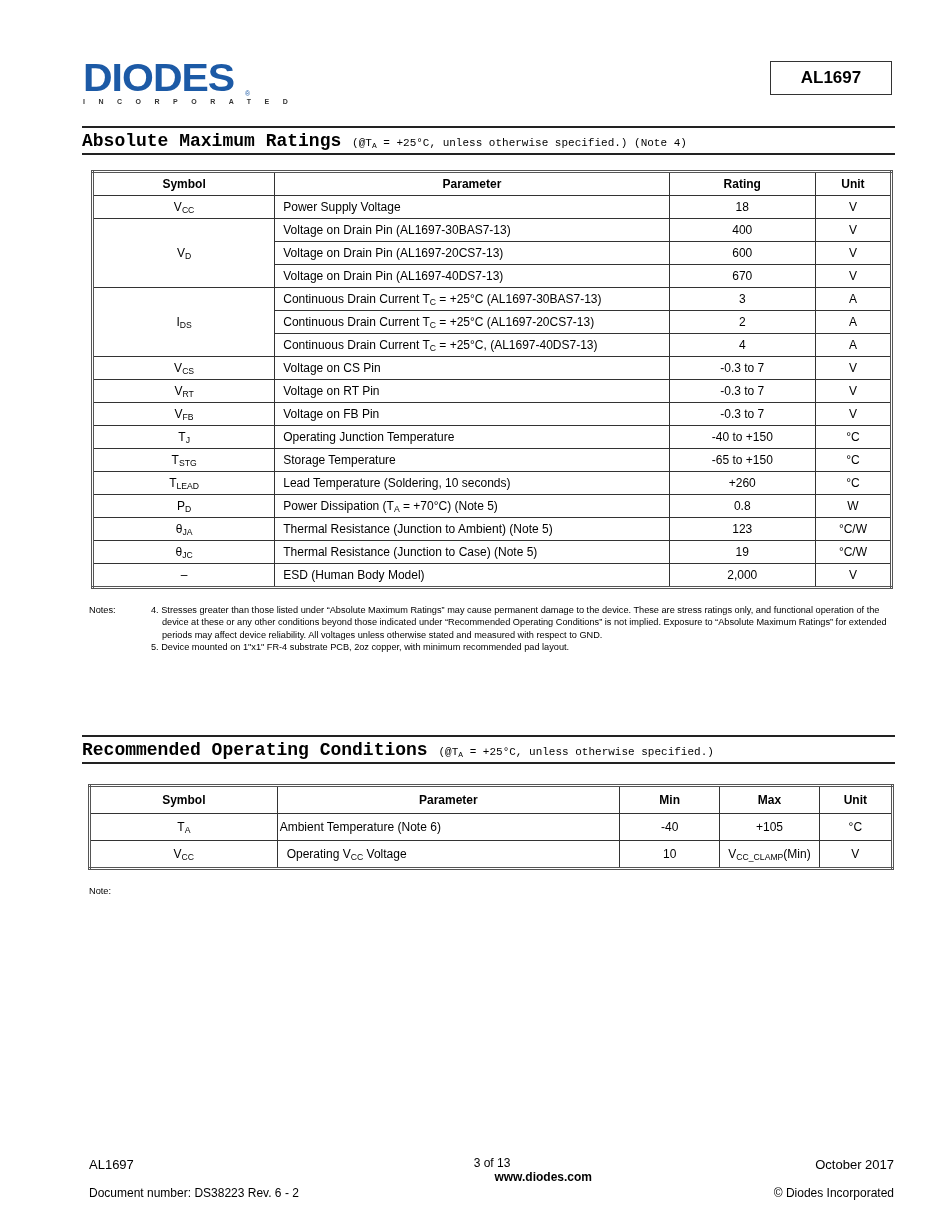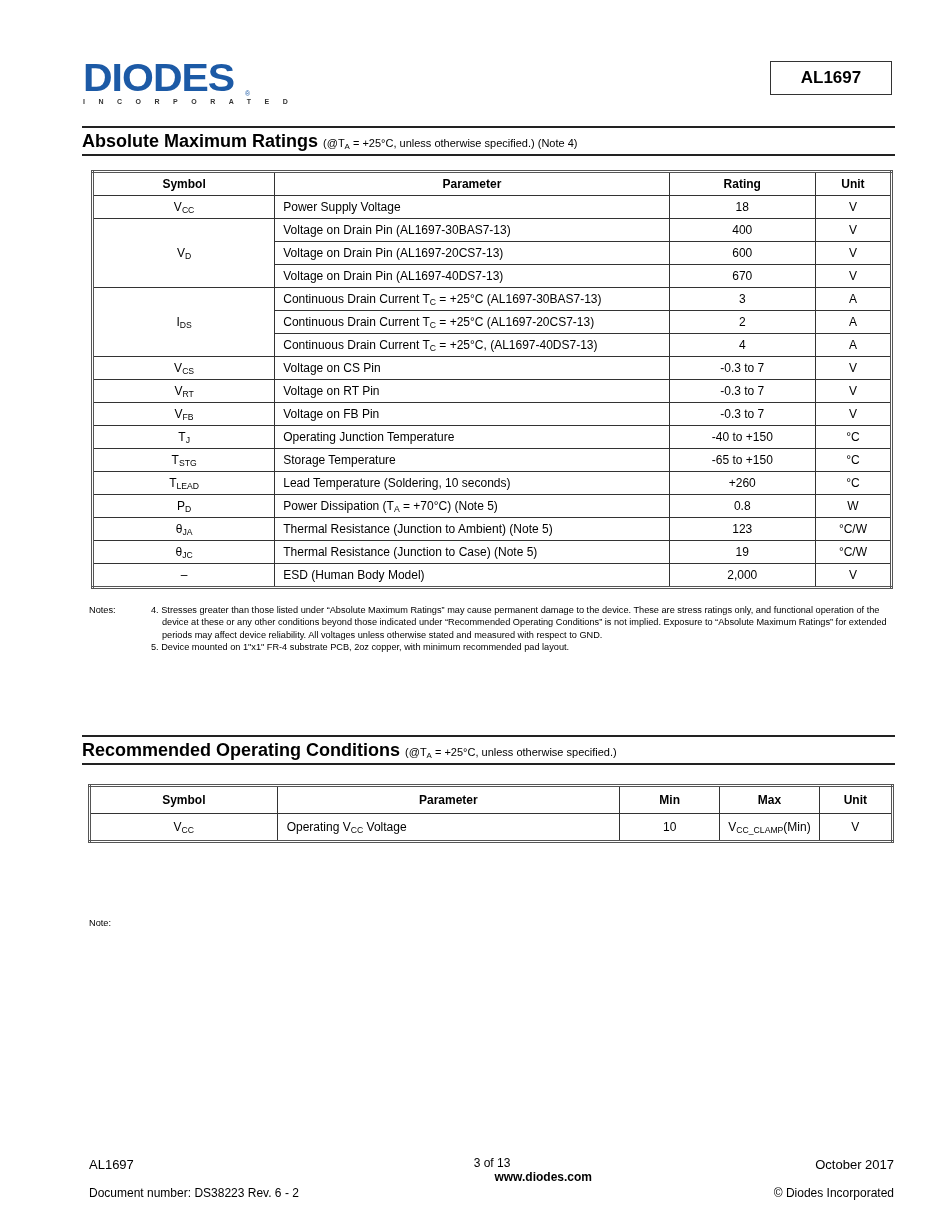--- a/index.html
+++ b/index.html
@@ -5,21 +5,21 @@
   html, body { margin: 0; padding: 0; background: #fff; }
   body { width: 950px; height: 1230px; position: relative; font-family: "Liberation Sans", sans-serif; color: #000; overflow: hidden; }
   .abs { position: absolute; }
   
   .logo { left: 83px; top: 60px; width: 170px; height: 48px; }
   .logo-word { font-family: "Liberation Sans", sans-serif; font-weight: 900; font-size: 41px; color: #1c5aa6; letter-spacing: -1px; line-height: 36px; transform: scaleY(0.95); }
   .logo-sub { font-size: 7px; font-weight: bold; color: #333; letter-spacing: 13.5px; margin-top: 2px; }
   .logo-reg { position: absolute; left: 162px; top: 30px; font-size: 7px; color: #1c5aa6; }
   .partbox { left: 770px; top: 61px; width: 120px; height: 32px; border: 1px solid #333; font-weight: bold; font-size: 17px; text-align: center; line-height: 32px; }
 
-  .section-head { left: 82px; width: 813px; border-top: 2px solid #222; border-bottom: 2px solid #222; }
+  .section-head { left: 82px; width: 813px; border-top: 2px solid #222; border-bottom: 2px solid #222; font-family: Liberation Mono, monospace; }
   .section-title { font-weight: bold; font-size: 18px; padding: 3px 0 2px 0; white-space: nowrap; }
   .section-title .cond { font-weight: normal; font-size: 11px; }
   sub { font-size: 0.72em; vertical-align: -0.25em; line-height: 0; }
 
   table.spec { border-collapse: collapse; position: absolute; border: 3px double #555; }
   table.spec th, table.spec td { border: 1px solid #333; font-size: 12px; padding: 0; }
   table.spec th { font-weight: bold; height: 22px; }
   table.spec td { height: 22px; }
   .c { text-align: center; }
   .l { text-align: left; padding-left: 8px !important; }
@@ -193,30 +193,37 @@
     <tr>
       <th style="height:26px">Symbol</th>
       <th>Parameter</th>
       <th>Min</th>
       <th>Max</th>
       <th>Unit</th>
     </tr>
   </thead>
   <tbody>
     <tr>
+      <td class="c" style="height:26px"><span>T</span><sub>A</sub></td>
+      <td style="padding-left:2px">Ambient Temperature (Note 6)</td>
+      <td class="c">-40</td>
+      <td class="c">+105</td>
+      <td class="c">°C</td>
+    </tr>
+    <tr>
       <td class="c" style="height:26px"><span>V</span><sub>CC</sub></td>
       <td style="padding-left:9px"><span>Operating V</span><sub>CC</sub><span> Voltage</span></td>
       <td class="c">10</td>
       <td class="c"><span>V</span><sub>CC_CLAMP</sub><span>(Min)</span></td>
       <td class="c">V</td>
     </tr>
   </tbody>
 </table>
 
-<div class="abs notes" style="top:885px; width:810px; height:14px;margin-top:32px;">
+<div class="abs notes" style="top:885px; width:810px; height:14px;">
   <span class="lbl">Note:</span>
 </div>
 
 <div class="abs footer" style="left:89px;">
   <span>AL1697</span>
   <small>Document number: DS38223 Rev. 6 - 2</small>
 </div>
 <div class="abs footer" style="left:392px; width:200px; text-align:center; font-size:12px; top:1156px;">
   <span>3 of 13</span>
   <span style="display:block; font-weight:bold; font-size:12px;text-align:right;">www.diodes.com</span>

